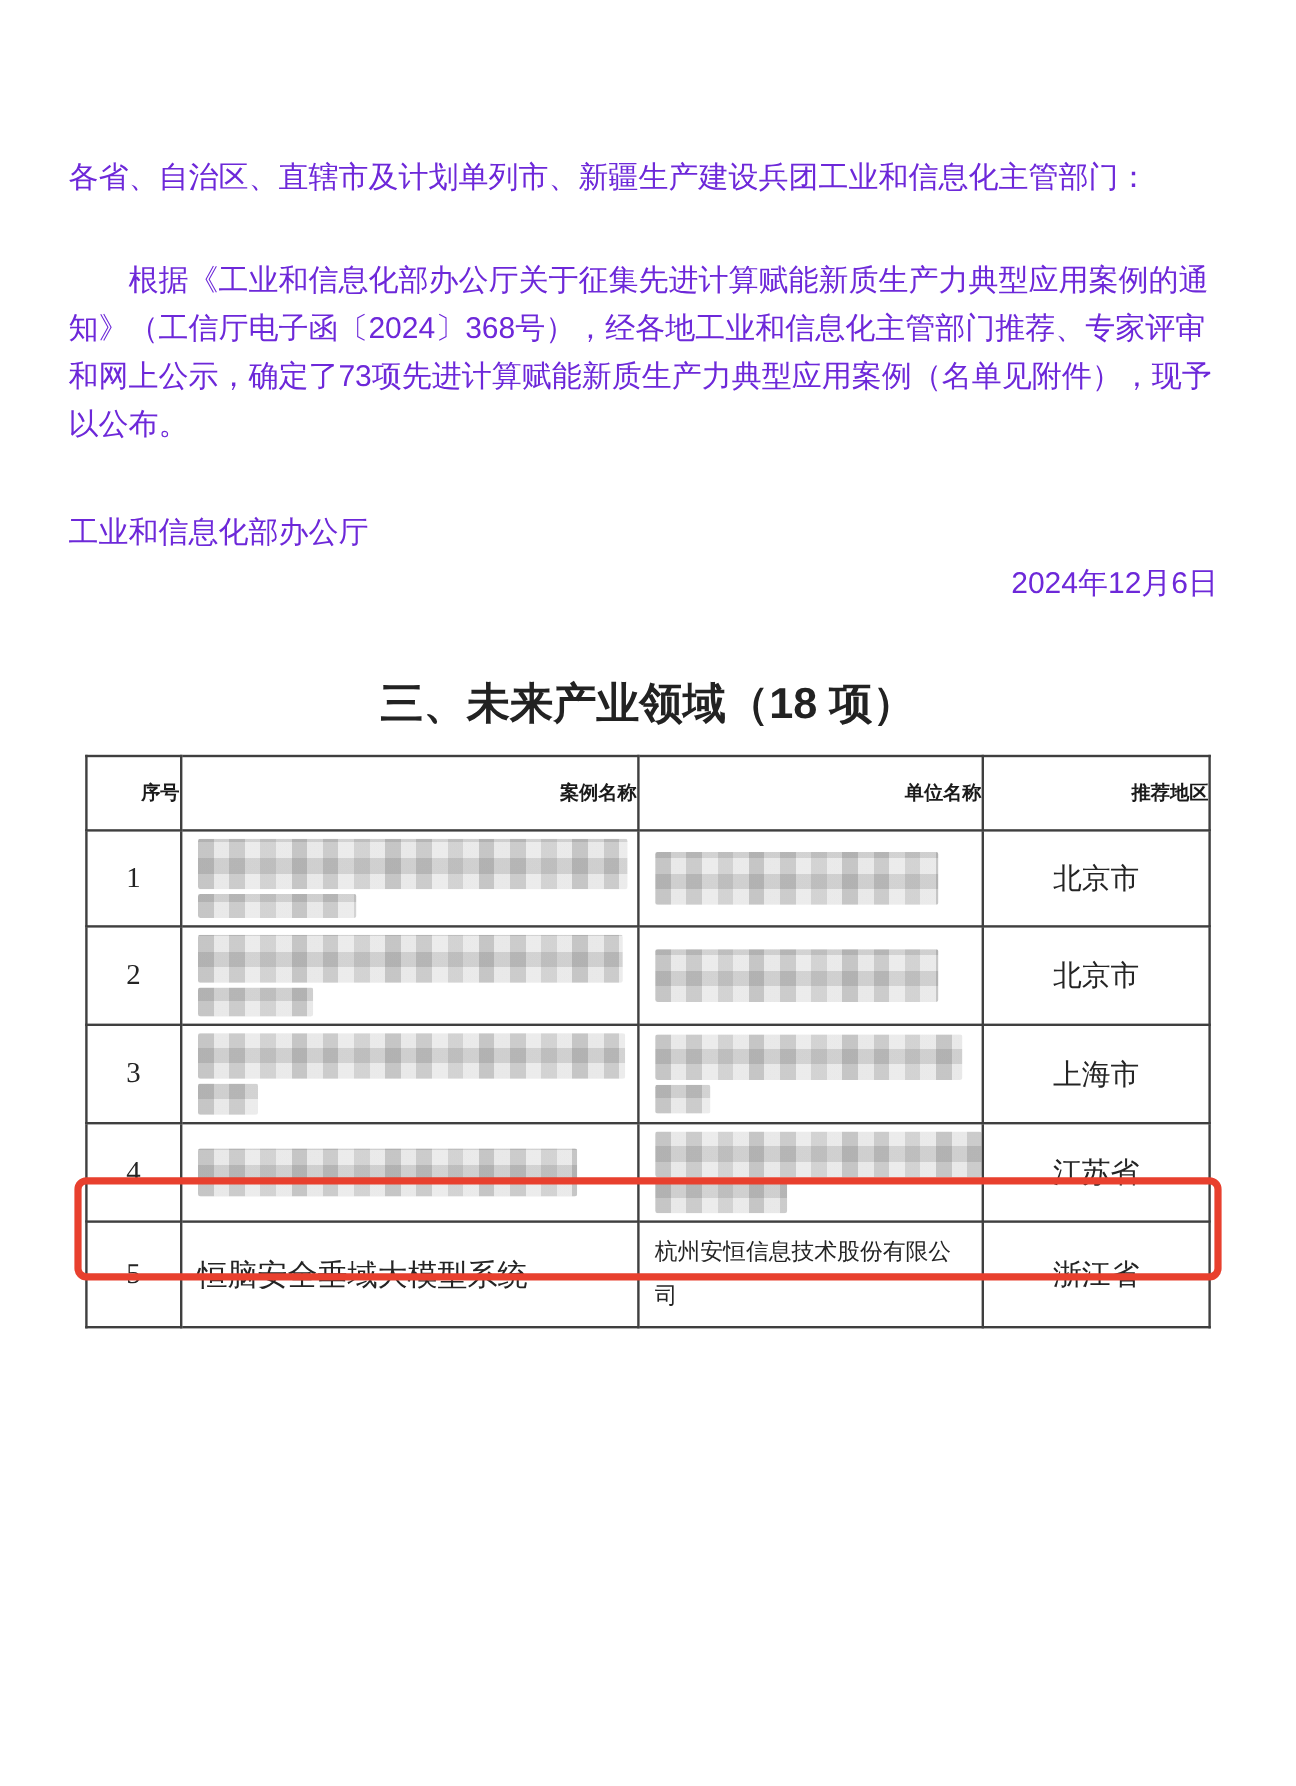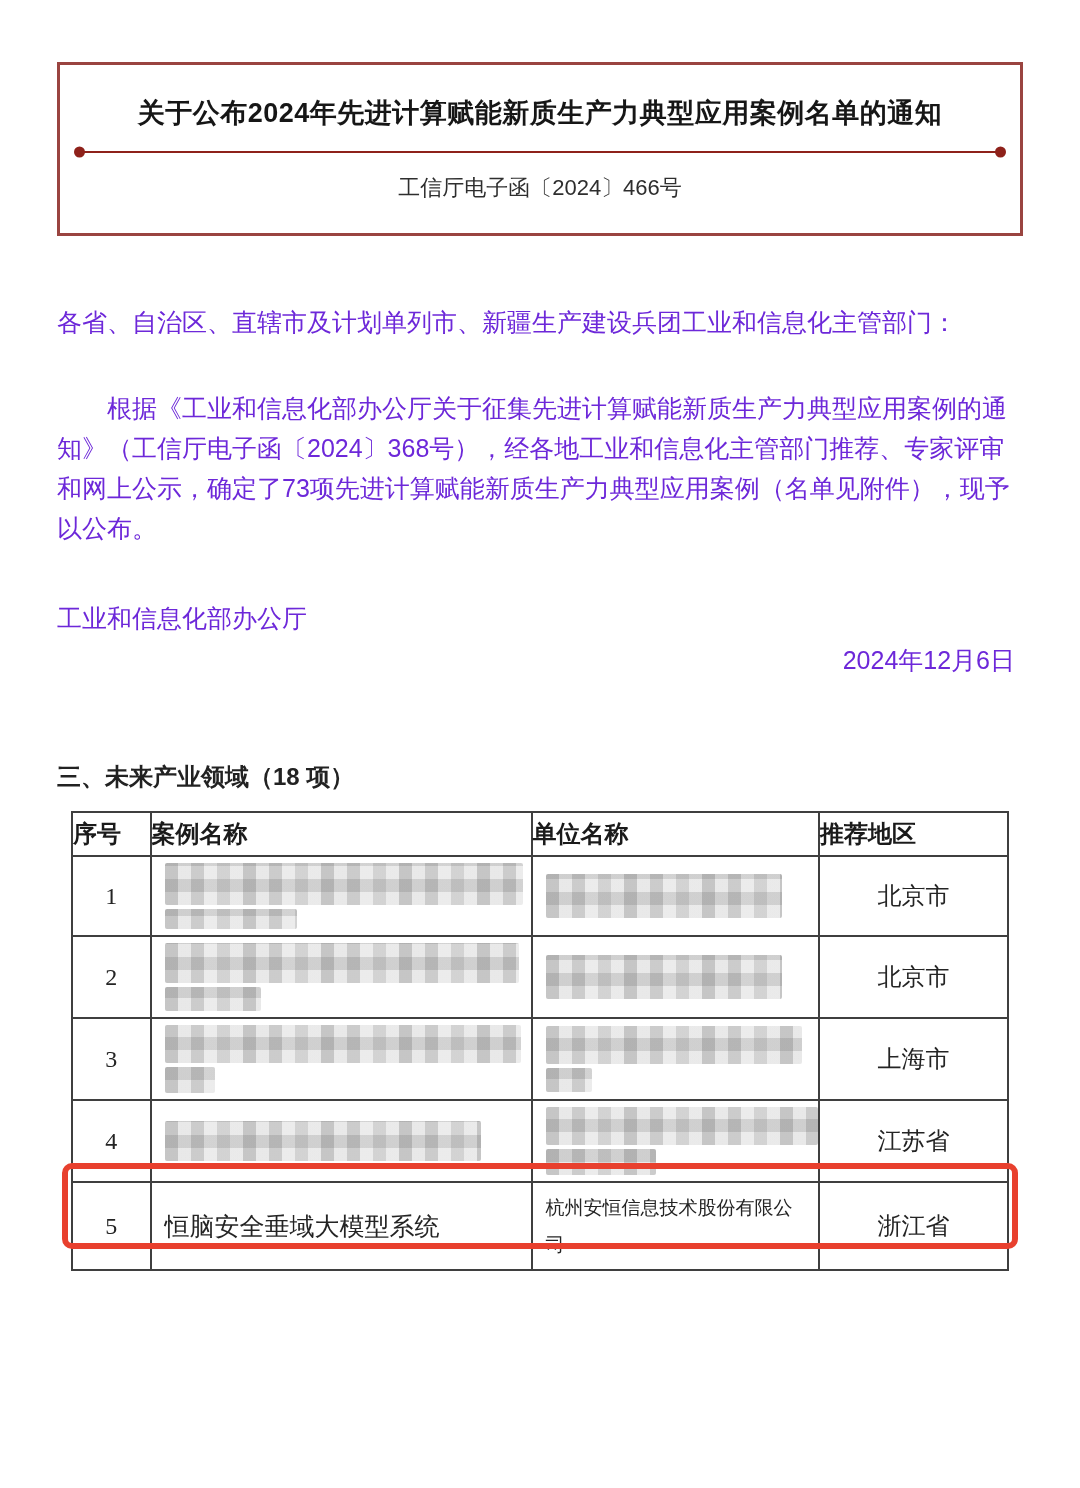--- a/index.html
+++ b/index.html
@@ -63,45 +63,45 @@
   .salutation{margin-top:66px;}
   .para{white-space:pre-line;}
   .p1{margin-top:46px;text-indent:2em;}
   .p2{margin-top:44px;text-indent:2em;}
   .attachment{margin-top:48px;text-indent:2em;}
   .signer{margin-top:50px;text-align:left;padding-right:2px;}
   .sign-date{margin-top:2px;text-align:right;padding-right:8px;}
 
   
   .section-title{
-    margin-top:81px;
-    text-align:left;
-    font-size:24px;
+    margin-top:56px;
+    text-align:center;
+    font-size:36px;
     font-weight:700;
     color:#222222;
   }
   .table-wrap{position:relative;width:938px;margin:18px auto 0;}
   table{
     width:100%;
     border-collapse:collapse;
     table-layout:fixed;
     font-family:"Liberation Serif","DejaVu Serif",serif;
   }
   col.c-no{width:8.4%;}
   col.c-case{width:40.7%;}
   col.c-unit{width:30.7%;}
   col.c-region{width:20.2%;}
   th,td{border:2px solid var(--table-border);vertical-align:middle;}
   th{
-    height:44px;
+    height:62px;
     font-family:"Liberation Sans","DejaVu Sans",sans-serif;
     font-weight:700;
-    font-size:24px;
+    font-size:16px;
     color:#1a1a1a;
-    text-align:left;
+    text-align:right;
   }
   td{font-size:24px;color:#242424;}
   td.no,td.region{text-align:center;}
   td.case,td.unit{padding:6px 10px 6px 13px;text-align:left;}
   tr.r1 td,tr.r2 td,tr.r4 td{height:70px;}
   tr.r3 td{height:76px;}
   tr.r5 td{height:78px;}
   tr.r5 .case{font-size:25px;margin-left:36px;}
   tr.r5 .unit{font-size:19px;line-height:37px;}
 
@@ -128,25 +128,20 @@
     border:6px solid var(--accent-red);
     border-radius:10px;
     pointer-events:none;
   }
 </style>
 </head>
 <body>
 
 <div class="page">
 
-  <div class="notice-box">
-    <div class="notice-title">关于公布2024年先进计算赋能新质生产力典型应用案例名单的通知</div>
-    <div class="rule"></div>
-    <div class="doc-number">工信厅电子函〔2024〕466号</div>
-  </div>
 
   <div class="letter">
     <p class="salutation">各省、自治区、直辖市及计划单列市、新疆生产建设兵团工业和信息化主管部门：</p>
     <p class="para p1">根据《工业和信息化部办公厅关于征集先进计算赋能新质生产力典型应用案例的通
 知》（工信厅电子函〔2024〕368号），经各地工业和信息化主管部门推荐、专家评审
 和网上公示，确定了73项先进计算赋能新质生产力典型应用案例（名单见附件），现予
 以公布。</p>
     <p class="signer">工业和信息化部办公厅</p>
     <p class="sign-date">2024年12月6日</p>
   </div>

